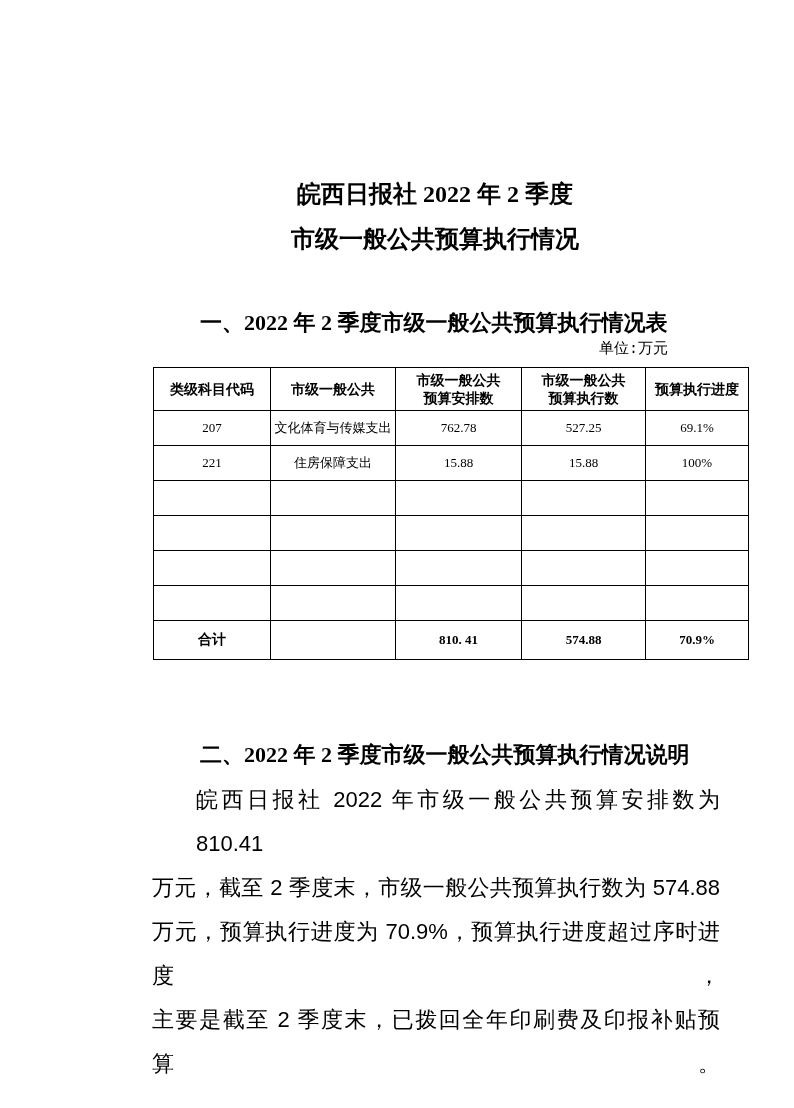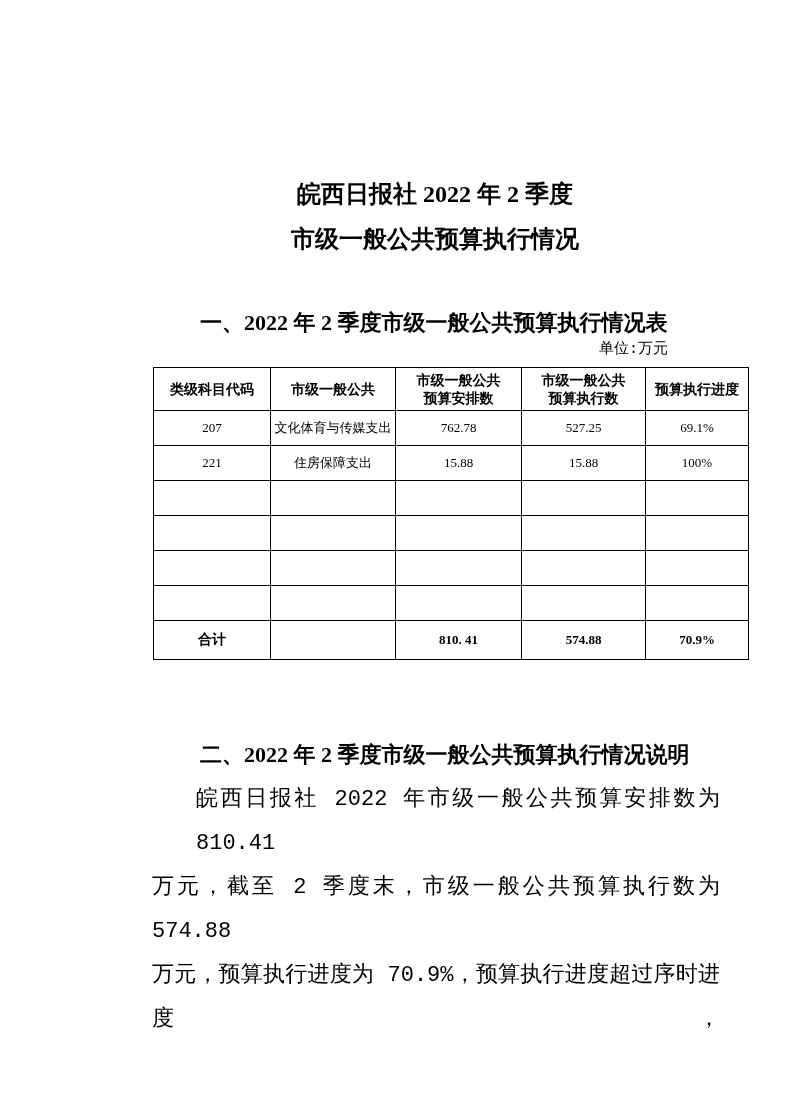--- a/index.html
+++ b/index.html
@@ -87,21 +87,21 @@
     font-size: 14px;
   }
 
   .paragraph {
     position: absolute;
     top: 762px;
     left: 114px;
     width: 568px;
     font-size: 22px;
     line-height: 44px;
-    font-family: Liberation Mono, monospace;
+    font-family: Liberation Sans, sans-serif;
   }
   .para-line {
     text-align: justify;
     text-align-last: justify;
   }
   .para-line.first { padding-left: 44px; }
 </style>
 </head>
 <body>
 
@@ -200,15 +200,16 @@
       </tr>
     </tbody>
   </table>
 
   <div class="sec-heading sec-heading-2">二、2022 年 2 季度市级一般公共预算执行情况说明</div>
 
   <div class="paragraph">
     <div class="para-line first">皖西日报社 2022 年市级一般公共预算安排数为 810.41</div>
     <div class="para-line">万元，截至 2 季度末，市级一般公共预算执行数为 574.88</div>
     <div class="para-line">万元，预算执行进度为 70.9%，预算执行进度超过序时进度，</div>
+    <div class="para-line">主要是截至 2 季度末，已拨回全年印刷费及印报补贴预算。</div>
   </div>
 
 </div>
 
 </body></html>

